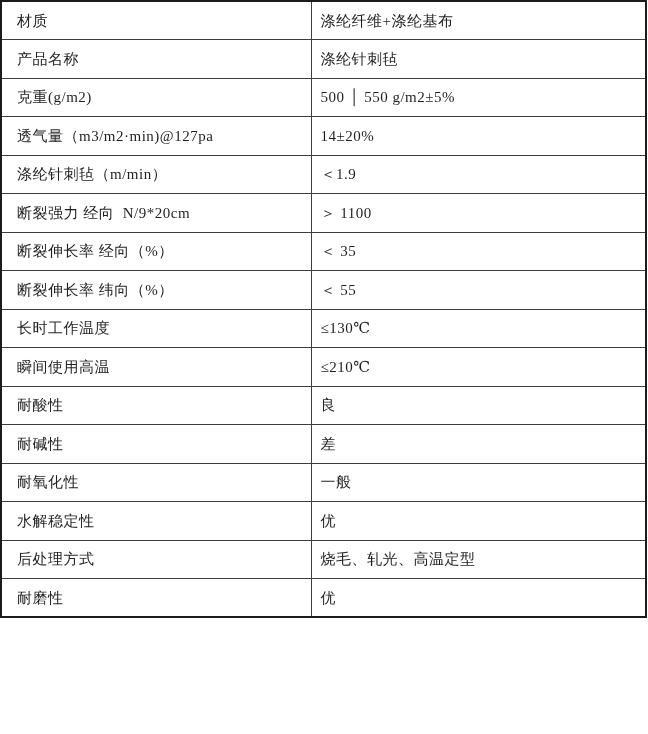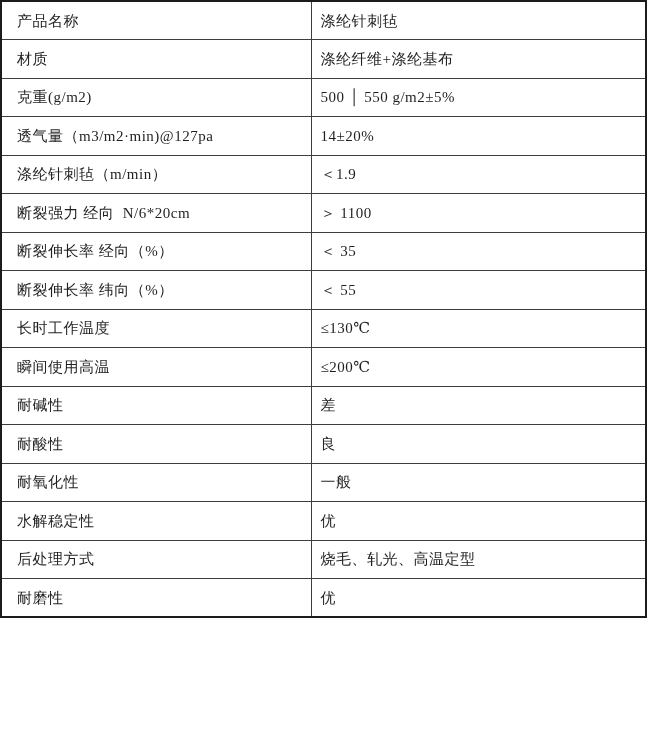--- a/index.html
+++ b/index.html
@@ -44,47 +44,47 @@
     padding: 0 6px 0 9px;
   }
 </style>
 </head>
 <body>
 
 <div class="page">
   <table class="spec-table">
     <tbody>
   <tr>
-    <td class="label-cell">产品名称</td>
-    <td class="value-cell">涤纶针刺毡</td>
+    <td class="label-cell">材质</td>
+    <td class="value-cell">涤纶纤维+涤纶基布</td>
   </tr>
 
   <tr>
-    <td class="label-cell">材质</td>
-    <td class="value-cell">涤纶纤维+涤纶基布</td>
+    <td class="label-cell">产品名称</td>
+    <td class="value-cell">涤纶针刺毡</td>
   </tr>
 
   <tr>
     <td class="label-cell">克重(g/m2)</td>
     <td class="value-cell">500 │ 550 g/m2±5%</td>
   </tr>
 
 
   <tr>
     <td class="label-cell">透气量（m3/m2·min)@127pa</td>
     <td class="value-cell">14±20%</td>
   </tr>
 
   <tr>
     <td class="label-cell">涤纶针刺毡（m/min）</td>
     <td class="value-cell">＜1.9</td>
   </tr>
 
   <tr>
-    <td class="label-cell">断裂强力 经向  N/6*20cm</td>
+    <td class="label-cell">断裂强力 经向  N/9*20cm</td>
     <td class="value-cell">＞ 1100</td>
   </tr>
 
 
   <tr>
     <td class="label-cell">断裂伸长率 经向（%）</td>
     <td class="value-cell">＜ 35</td>
   </tr>
 
   <tr>
@@ -92,31 +92,31 @@
     <td class="value-cell">＜ 55</td>
   </tr>
 
   <tr>
     <td class="label-cell">长时工作温度</td>
     <td class="value-cell">≤130℃</td>
   </tr>
 
   <tr>
     <td class="label-cell">瞬间使用高温</td>
-    <td class="value-cell">≤200℃</td>
+    <td class="value-cell">≤210℃</td>
+  </tr>
+
+  <tr>
+    <td class="label-cell">耐酸性</td>
+    <td class="value-cell">良</td>
   </tr>
 
   <tr>
     <td class="label-cell">耐碱性</td>
     <td class="value-cell">差</td>
-  </tr>
-
-  <tr>
-    <td class="label-cell">耐酸性</td>
-    <td class="value-cell">良</td>
   </tr>
 
   <tr>
     <td class="label-cell">耐氧化性</td>
     <td class="value-cell">一般</td>
   </tr>
 
   <tr>
     <td class="label-cell">水解稳定性</td>
     <td class="value-cell">优</td>

